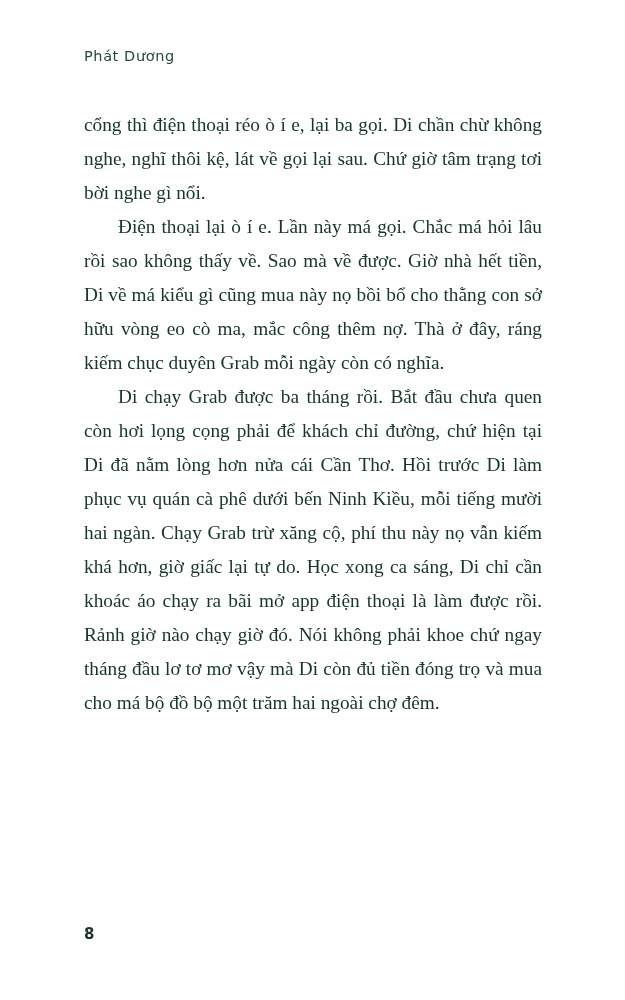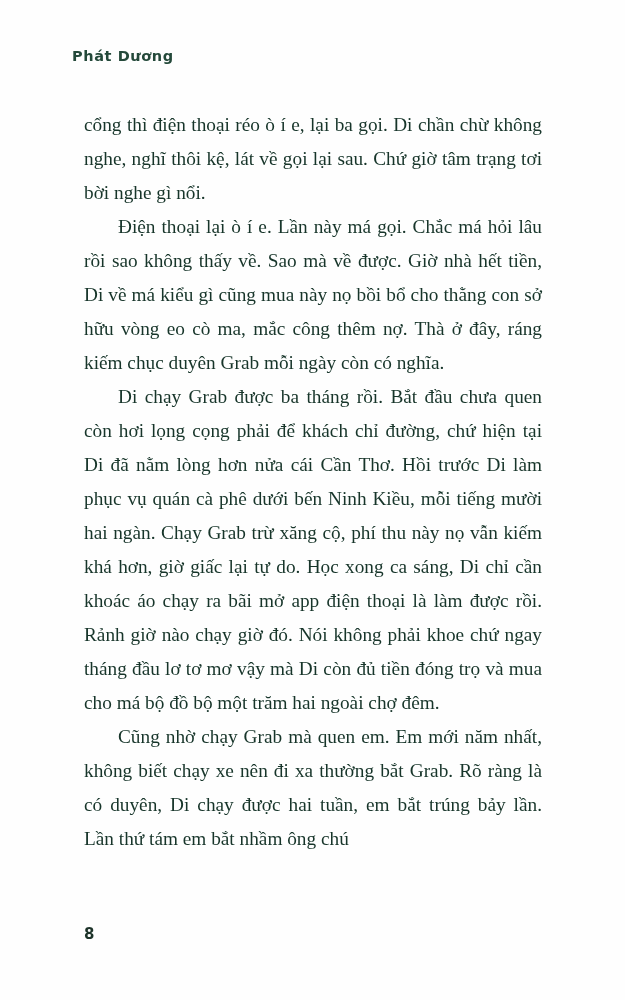--- a/index.html
+++ b/index.html
@@ -17,26 +17,26 @@
   .page {
     position: relative;
     width: 625px;
     height: 1000px;
     box-sizing: border-box;
     background: #fefefe;
   }
   .running-head {
     position: absolute;
     top: 48px;
-    left: 72px;
+    left: 84px;
     font-family: "DejaVu Sans", sans-serif;
     font-size: 14.5px;
     letter-spacing: 0.6px;
     color: #24493a;
-    font-weight: 700;
+    font-weight: 400;
   }
   .body-text {
     position: absolute;
     top: 108px;
     left: 84px;
     width: 458px;
     font-size: 19.3px;
     line-height: 34px;
     color: #17352a;
     text-align: justify;
@@ -63,18 +63,17 @@
 <body>
 
 <div class="page">
 
   <div class="running-head">Phát Dương</div>
 
   <div class="body-text">
     <p>cổng thì điện thoại réo ò í e, lại ba gọi. Di chần chừ không nghe, nghĩ thôi kệ, lát về gọi lại sau. Chứ giờ tâm trạng tơi bời nghe gì nổi.</p>
     <p class="indent">Điện thoại lại ò í e. Lần này má gọi. Chắc má hỏi lâu rồi sao không thấy về. Sao mà về được. Giờ nhà hết tiền, Di về má kiểu gì cũng mua này nọ bồi bổ cho thằng con sở hữu vòng eo cò ma, mắc công thêm nợ. Thà ở đây, ráng kiếm chục duyên Grab mỗi ngày còn có nghĩa.</p>
     <p class="indent">Di chạy Grab được ba tháng rồi. Bắt đầu chưa quen còn hơi lọng cọng phải để khách chỉ đường, chứ hiện tại Di đã nằm lòng hơn nửa cái Cần Thơ. Hồi trước Di làm phục vụ quán cà phê dưới bến Ninh Kiều, mỗi tiếng mười hai ngàn. Chạy Grab trừ xăng cộ, phí thu này nọ vẫn kiếm khá hơn, giờ giấc lại tự do. Học xong ca sáng, Di chỉ cần khoác áo chạy ra bãi mở app điện thoại là làm được rồi. Rảnh giờ nào chạy giờ đó. Nói không phải khoe chứ ngay tháng đầu lơ tơ mơ vậy mà Di còn đủ tiền đóng trọ và mua cho má bộ đồ bộ một trăm hai ngoài chợ đêm.</p>
-    <p class="indent">Cũng nhờ chạy Grab mà quen em. Em mới năm nhất, không biết chạy xe nên đi xa thường bắt Grab. Rõ ràng là có duyên, Di chạy được hai tuần, em bắt trúng bảy lần. Lần thứ tám em bắt nhầm ông chú</p>
   </div>
 
   <div class="folio">8</div>
 
 </div>
 
 </body></html>

